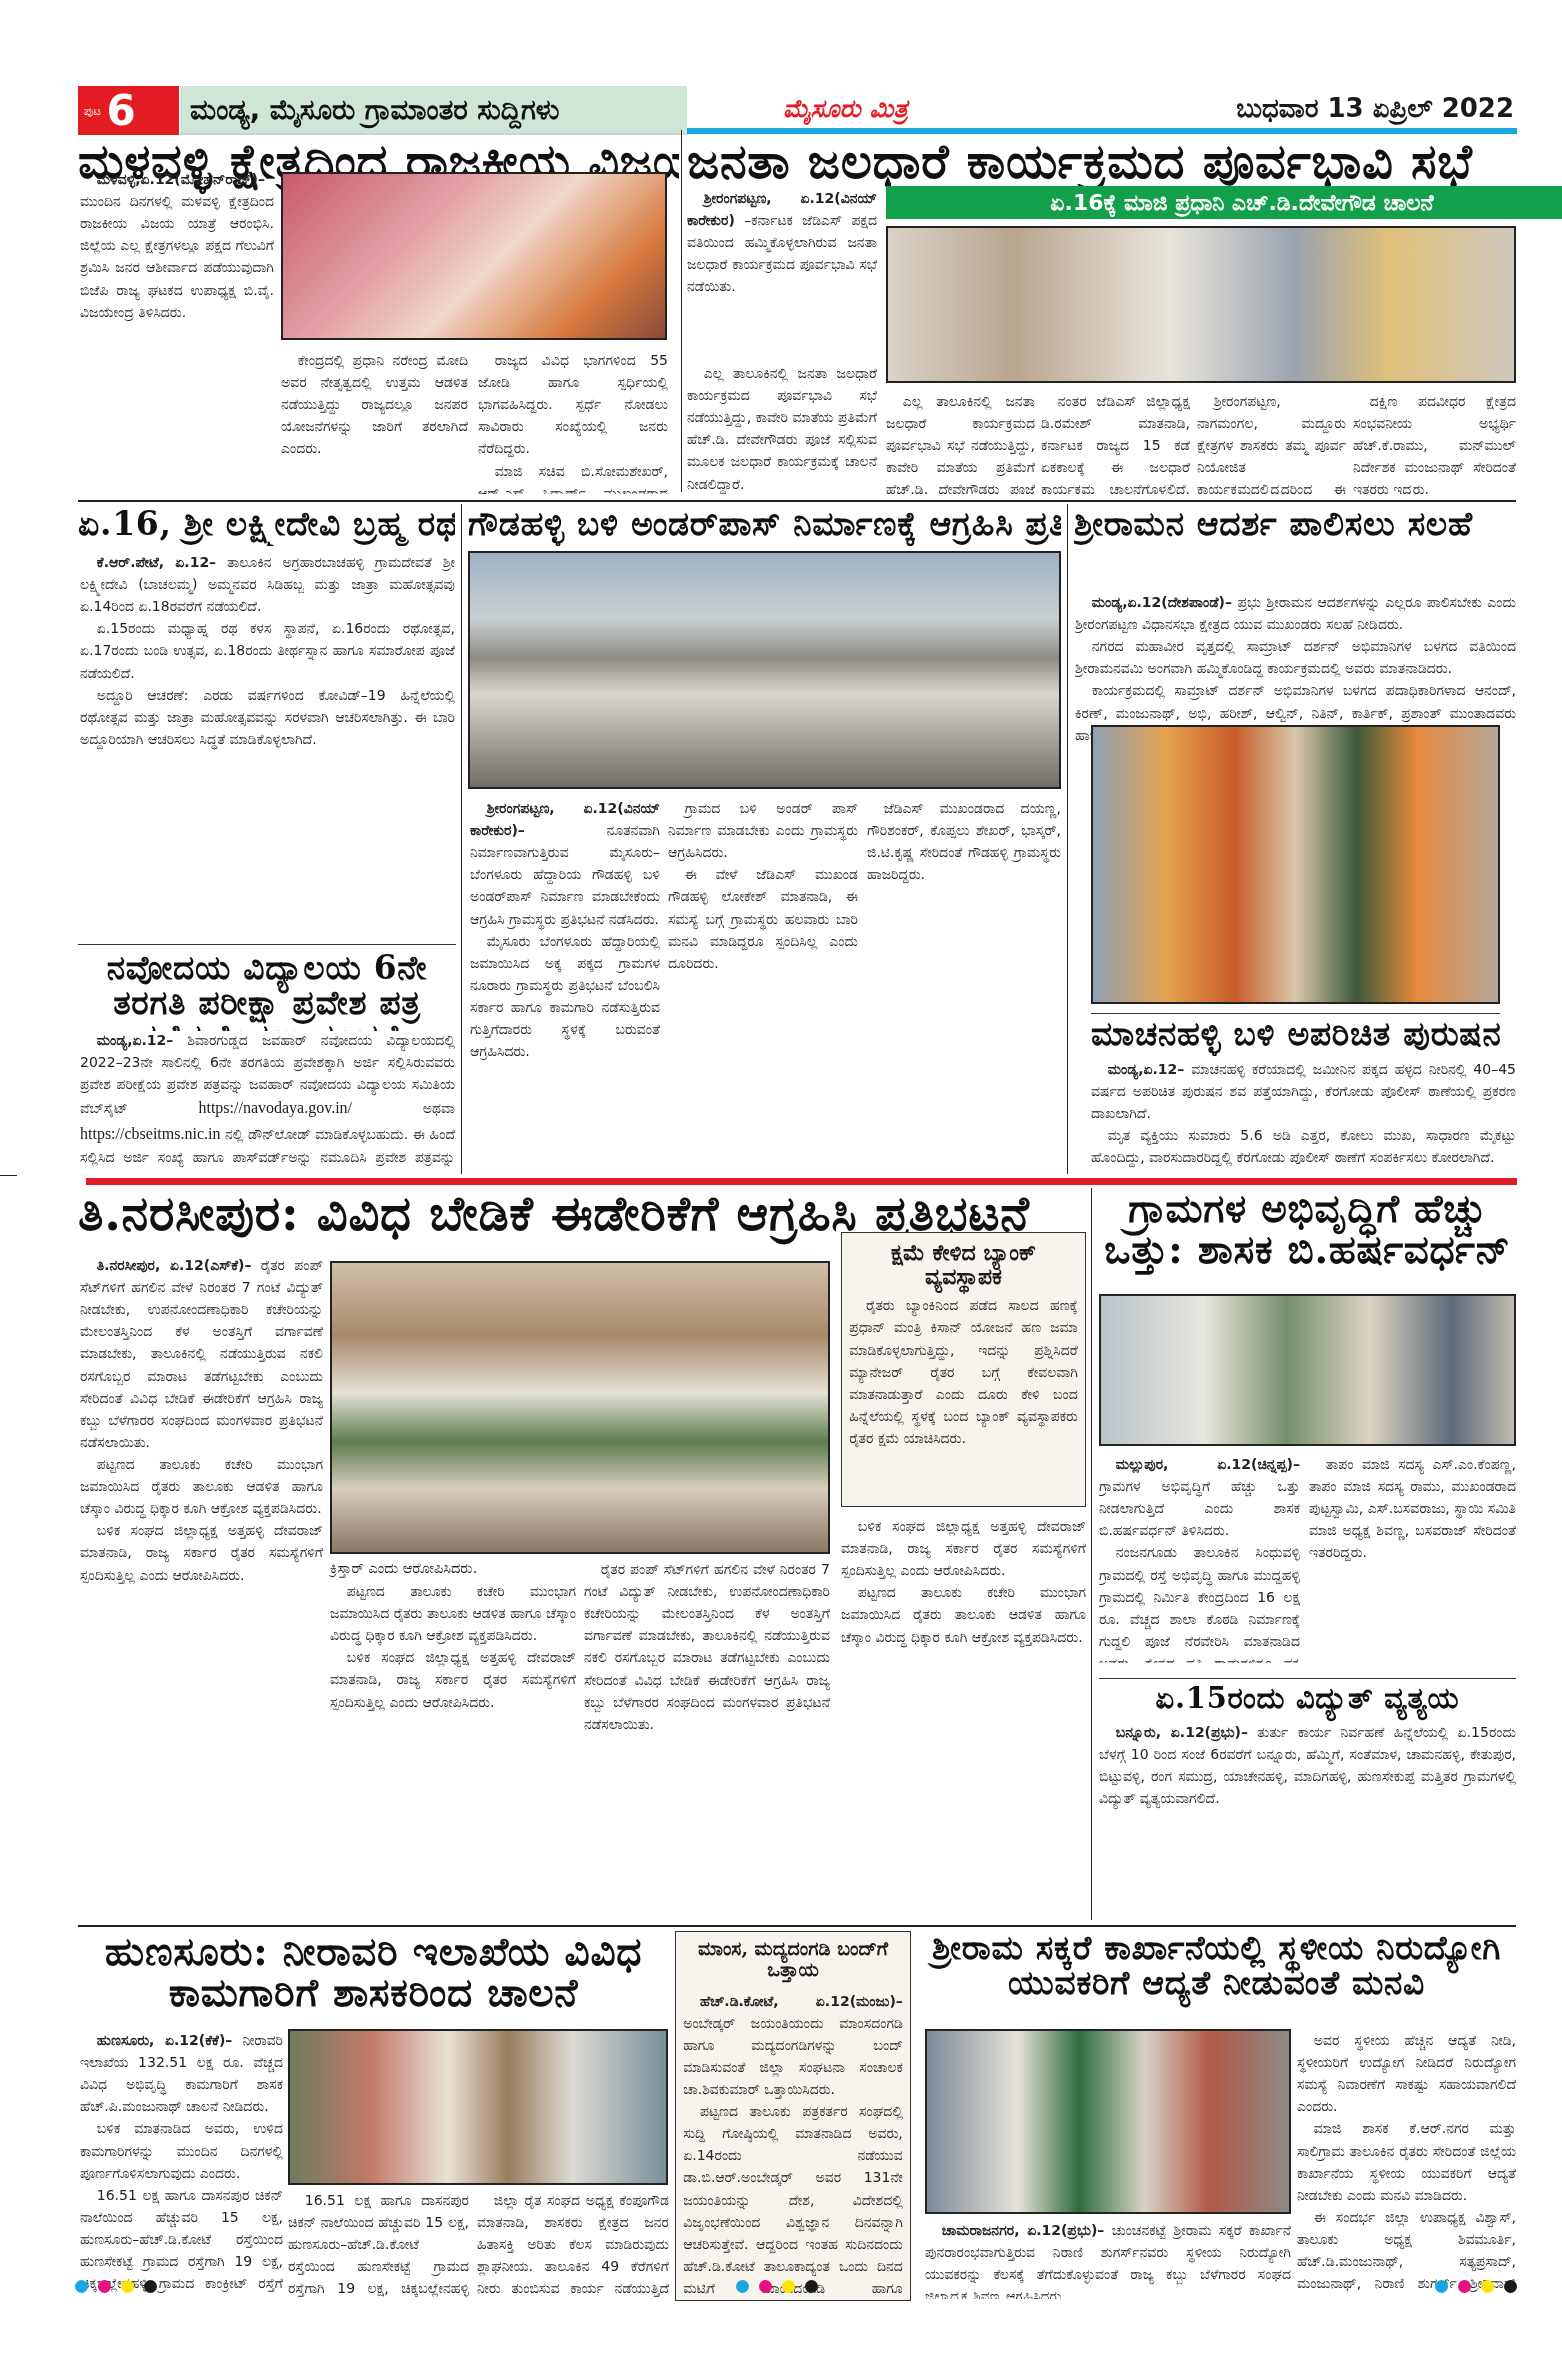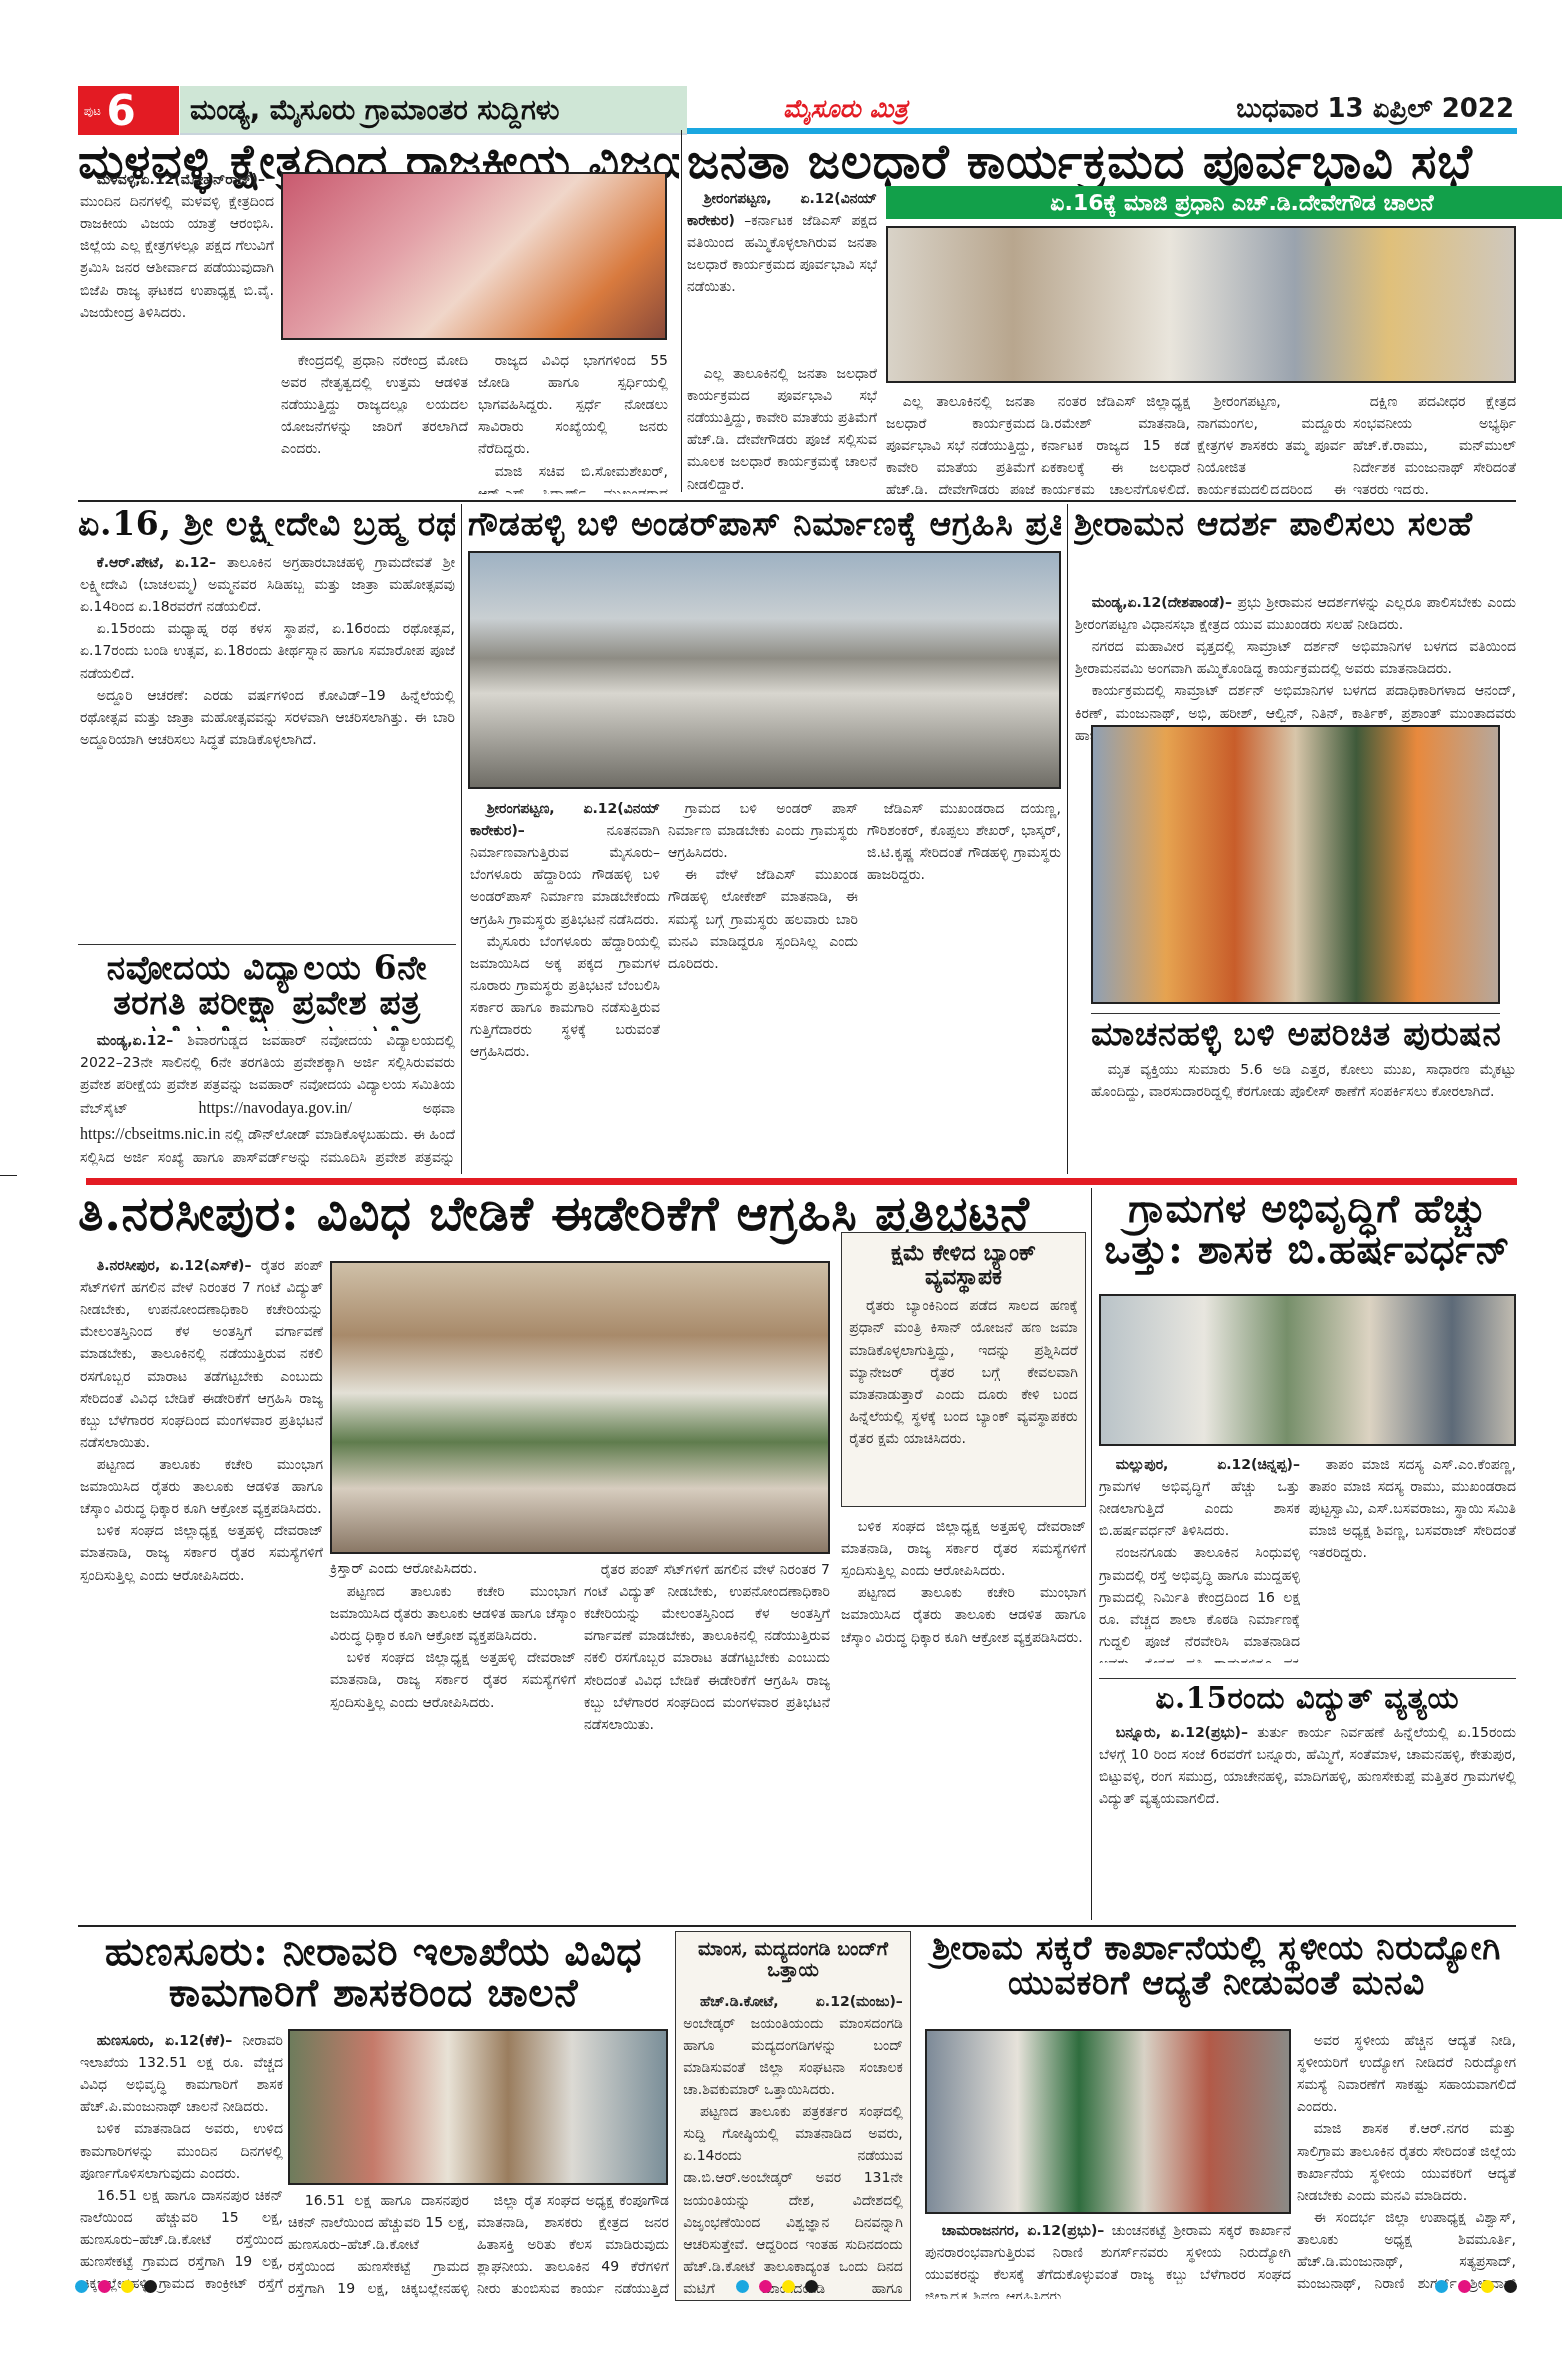--- a/index.html
+++ b/index.html
@@ -51,21 +51,21 @@
 <div class="abs blue-rule" style="background: rgb(26, 167, 224);"></div>
 
 <div class="abs hl xl" style="left:78px; top:136px; width:601px; height:58px; white-space:nowrap; overflow:hidden;">ಮಳವಳ್ಳಿ ಕ್ಷೇತ್ರದಿಂದ ರಾಜಕೀಯ ವಿಜಯ ಯಾತ್ರೆ</div>
 <div class="abs vrule" style="left:681px; top:130px; height:362px;"></div>
 
 <div class="abs col" style="left:80px; top:168px; width:194px; height:326px;">
   <p><span class="dl">ಮಳವಳ್ಳಿ,ಏ.12(ಮೋಹನ್‌ರಾಜ್)–</span> <span>ಮುಂದಿನ ದಿನಗಳಲ್ಲಿ ಮಳವಳ್ಳಿ ಕ್ಷೇತ್ರದಿಂದ ರಾಜಕೀಯ ವಿಜಯ ಯಾತ್ರೆ ಆರಂಭಿಸಿ. ಜಿಲ್ಲೆಯ ಎಲ್ಲ ಕ್ಷೇತ್ರಗಳಲ್ಲೂ ಪಕ್ಷದ ಗೆಲುವಿಗೆ ಶ್ರಮಿಸಿ ಜನರ ಆಶೀರ್ವಾದ ಪಡೆಯುವುದಾಗಿ ಬಿಜೆಪಿ ರಾಜ್ಯ ಘಟಕದ ಉಪಾಧ್ಯಕ್ಷ ಬಿ.ವೈ. ವಿಜಯೇಂದ್ರ ತಿಳಿಸಿದರು.</span></p>
 </div>
 <div class="abs photo" style="left:281px; top:172px; width:386px; height:168px; background: linear-gradient(135deg,#c95a6f 0%,#e3a1a8 35%,#f0d6c9 55%,#d87a3e 80%,#8a4a3a 100%);"></div>
 <div class="abs col" style="left:281px; top:349px; width:187px; height:145px;">
-  <p>ಕೇಂದ್ರದಲ್ಲಿ ಪ್ರಧಾನಿ ನರೇಂದ್ರ ಮೋದಿ ಅವರ ನೇತೃತ್ವದಲ್ಲಿ ಉತ್ತಮ ಆಡಳಿತ ನಡೆಯುತ್ತಿದ್ದು ರಾಜ್ಯದಲ್ಲೂ ಲಯದಲ ಯೋಜನೆಗಳನ್ನು ಜಾರಿಗೆ ತರಲಾಗಿದೆ ಎಂದರು.</p>
+  <p>ಕೇಂದ್ರದಲ್ಲಿ ಪ್ರಧಾನಿ ನರೇಂದ್ರ ಮೋದಿ ಅವರ ನೇತೃತ್ವದಲ್ಲಿ ಉತ್ತಮ ಆಡಳಿತ ನಡೆಯುತ್ತಿದ್ದು ರಾಜ್ಯದಲ್ಲೂ ಜನಪರ ಯೋಜನೆಗಳನ್ನು ಜಾರಿಗೆ ತರಲಾಗಿದೆ ಎಂದರು.</p>
 </div>
 <div class="abs col" style="left:478px; top:349px; width:190px; height:145px;">
   <p>ರಾಜ್ಯದ ವಿವಿಧ ಭಾಗಗಳಿಂದ 55 ಜೋಡಿ ಹಾಗೂ ಸ್ಪರ್ಧಿಯಲ್ಲಿ ಭಾಗವಹಿಸಿದ್ದರು. ಸ್ಪರ್ಧೆ ನೋಡಲು ಸಾವಿರಾರು ಸಂಖ್ಯೆಯಲ್ಲಿ ಜನರು ನೆರೆದಿದ್ದರು.</p>
   <p>ಮಾಜಿ ಸಚಿವ ಬಿ.ಸೋಮಶೇಖರ್, ಆರ್.ಎಸ್. ಸಿದ್ದಾರ್ಥ್, ಮುಖಂಡರಾದ ಯಮದೂರು ಸಿದ್ದರಾಜು, ಬಸವರಾಜು, ಕ್ಯಾತನಹಳ್ಳಿ ಅಶೋಕ್, ಬಿಜೆಪಿ ತಾಲೂಕು ಯುವ ಮೋರ್ಚಾ ಅಧ್ಯಕ್ಷ ಮೋಹನ್ ಸೇರಿದಂತೆ ಹಲವರು ಇದ್ದರು.</p>
 </div>
 
 <div class="abs hl xl" style="left:687px; top:136px; width:833px; height:58px; white-space:nowrap; overflow:hidden;">ಜನತಾ ಜಲಧಾರೆ ಕಾರ್ಯಕ್ರಮದ ಪೂರ್ವಭಾವಿ ಸಭೆ</div>
 <div class="abs col" style="left:687px; top:187px; width:190px; height:174px;">
   <p><span class="dl">ಶ್ರೀರಂಗಪಟ್ಟಣ, ಏ.12(ವಿನಯ್ ಕಾರೇಕುರ)</span> <span>–ಕರ್ನಾಟಕ ಜೆಡಿಎಸ್ ಪಕ್ಷದ ವತಿಯಿಂದ ಹಮ್ಮಿಕೊಳ್ಳಲಾಗಿರುವ ಜನತಾ ಜಲಧಾರೆ ಕಾರ್ಯಕ್ರಮದ ಪೂರ್ವಭಾವಿ ಸಭೆ ನಡೆಯಿತು.</span></p>
 </div>
@@ -128,20 +128,21 @@
 <div class="abs col" style="left:1075px; top:551px; width:441px; height:159px;margin-top:40px;">
   <p><span class="dl">ಮಂಡ್ಯ,ಏ.12(ದೇಶಪಾಂಡೆ)–</span> <span>ಪ್ರಭು ಶ್ರೀರಾಮನ ಆದರ್ಶಗಳನ್ನು ಎಲ್ಲರೂ ಪಾಲಿಸಬೇಕು ಎಂದು ಶ್ರೀರಂಗಪಟ್ಟಣ ವಿಧಾನಸಭಾ ಕ್ಷೇತ್ರದ ಯುವ ಮುಖಂಡರು ಸಲಹೆ ನೀಡಿದರು.</span></p>
   <p>ನಗರದ ಮಹಾವೀರ ವೃತ್ತದಲ್ಲಿ ಸಾಮ್ರಾಟ್ ದರ್ಶನ್ ಅಭಿಮಾನಿಗಳ ಬಳಗದ ವತಿಯಿಂದ ಶ್ರೀರಾಮನವಮಿ ಅಂಗವಾಗಿ ಹಮ್ಮಿಕೊಂಡಿದ್ದ ಕಾರ್ಯಕ್ರಮದಲ್ಲಿ ಅವರು ಮಾತನಾಡಿದರು.</p>
   <p>ಕಾರ್ಯಕ್ರಮದಲ್ಲಿ ಸಾಮ್ರಾಟ್ ದರ್ಶನ್ ಅಭಿಮಾನಿಗಳ ಬಳಗದ ಪದಾಧಿಕಾರಿಗಳಾದ ಆನಂದ್, ಕಿರಣ್, ಮಂಜುನಾಥ್, ಅಭಿ, ಹರೀಶ್, ಆಲ್ವಿನ್, ನಿತಿನ್, ಕಾರ್ತಿಕ್, ಪ್ರಶಾಂತ್ ಮುಂತಾದವರು ಹಾಜರಿದ್ದರು.</p>
 </div>
 <div class="abs photo" style="left:1091px; top:725px; width:409px; height:279px; background: linear-gradient(90deg,#8fa0b4 0%,#e6a350 18%,#c85d2a 35%,#d8c6aa 50%,#3f5a3a 65%,#e8893d 80%,#b7a79a 100%);"></div>
 <div class="abs thinrule" style="left:1091px; top:1013px; width:409px;"></div>
 
 <div class="abs hl md" style="left:1091px; top:1017px; width:409px; height:39px; white-space:nowrap; overflow:hidden;">ಮಾಚನಹಳ್ಳಿ ಬಳಿ ಅಪರಿಚಿತ ಪುರುಷನ ಶವ ಪತ್ತೆ</div>
 <div class="abs col" style="left:1091px; top:1058px; width:425px; height:112px;">
+  <p><span class="dl">ಮಂಡ್ಯ,ಏ.12–</span> <span>ಮಾಚನಹಳ್ಳಿ ಕರೆಯಾದಲ್ಲಿ ಜಮೀನಿನ ಪಕ್ಕದ ಹಳ್ಳದ ನೀರಿನಲ್ಲಿ 40–45 ವರ್ಷದ ಅಪರಿಚಿತ ಪುರುಷನ ಶವ ಪತ್ತೆಯಾಗಿದ್ದು, ಕೆರಗೋಡು ಪೊಲೀಸ್ ಠಾಣೆಯಲ್ಲಿ ಪ್ರಕರಣ ದಾಖಲಾಗಿದೆ.</span></p>
   <p>ಮೃತ ವ್ಯಕ್ತಿಯು ಸುಮಾರು 5.6 ಅಡಿ ಎತ್ತರ, ಕೋಲು ಮುಖ, ಸಾಧಾರಣ ಮೈಕಟ್ಟು ಹೊಂದಿದ್ದು, ವಾರಸುದಾರರಿದ್ದಲ್ಲಿ ಕೆರಗೋಡು ಪೊಲೀಸ್ ಠಾಣೆಗೆ ಸಂಪರ್ಕಿಸಲು ಕೋರಲಾಗಿದೆ.</p>
 </div>
 
 <div class="abs left-tick"></div>
 <div class="abs red-rule" style="background: rgb(227, 27, 35);"></div>
 
 <div class="abs hl xl" style="left:78px; top:1188px; width:1007px; height:58px; white-space:nowrap; overflow:hidden;">ತಿ.ನರಸೀಪುರ: ವಿವಿಧ ಬೇಡಿಕೆ ಈಡೇರಿಕೆಗೆ ಆಗ್ರಹಿಸಿ ಪ್ರತಿಭಟನೆ</div>
 <div class="abs col" style="left:80px; top:1254px; width:243px; height:667px;">
   <p><span class="dl">ತಿ.ನರಸೀಪುರ, ಏ.12(ಎಸ್‌ಕೆ)–</span> <span>ರೈತರ ಪಂಪ್ ಸೆಟ್‌ಗಳಿಗೆ ಹಗಲಿನ ವೇಳೆ ನಿರಂತರ 7 ಗಂಟೆ ವಿದ್ಯುತ್ ನೀಡಬೇಕು, ಉಪನೋಂದಣಾಧಿಕಾರಿ ಕಚೇರಿಯನ್ನು ಮೇಲಂತಸ್ತಿನಿಂದ ಕೆಳ ಅಂತಸ್ತಿಗೆ ವರ್ಗಾವಣೆ ಮಾಡಬೇಕು, ತಾಲೂಕಿನಲ್ಲಿ ನಡೆಯುತ್ತಿರುವ ನಕಲಿ ರಸಗೊಬ್ಬರ ಮಾರಾಟ ತಡೆಗಟ್ಟಬೇಕು ಎಂಬುದು ಸೇರಿದಂತೆ ವಿವಿಧ ಬೇಡಿಕೆ ಈಡೇರಿಕೆಗೆ ಆಗ್ರಹಿಸಿ ರಾಜ್ಯ ಕಬ್ಬು ಬೆಳೆಗಾರರ ಸಂಘದಿಂದ ಮಂಗಳವಾರ ಪ್ರತಿಭಟನೆ ನಡೆಸಲಾಯಿತು.</span></p>
   <p>ಪಟ್ಟಣದ ತಾಲೂಕು ಕಚೇರಿ ಮುಂಭಾಗ ಜಮಾಯಿಸಿದ ರೈತರು ತಾಲೂಕು ಆಡಳಿತ ಹಾಗೂ ಚೆಸ್ಕಾಂ ವಿರುದ್ಧ ಧಿಕ್ಕಾರ ಕೂಗಿ ಆಕ್ರೋಶ ವ್ಯಕ್ತಪಡಿಸಿದರು.</p>

